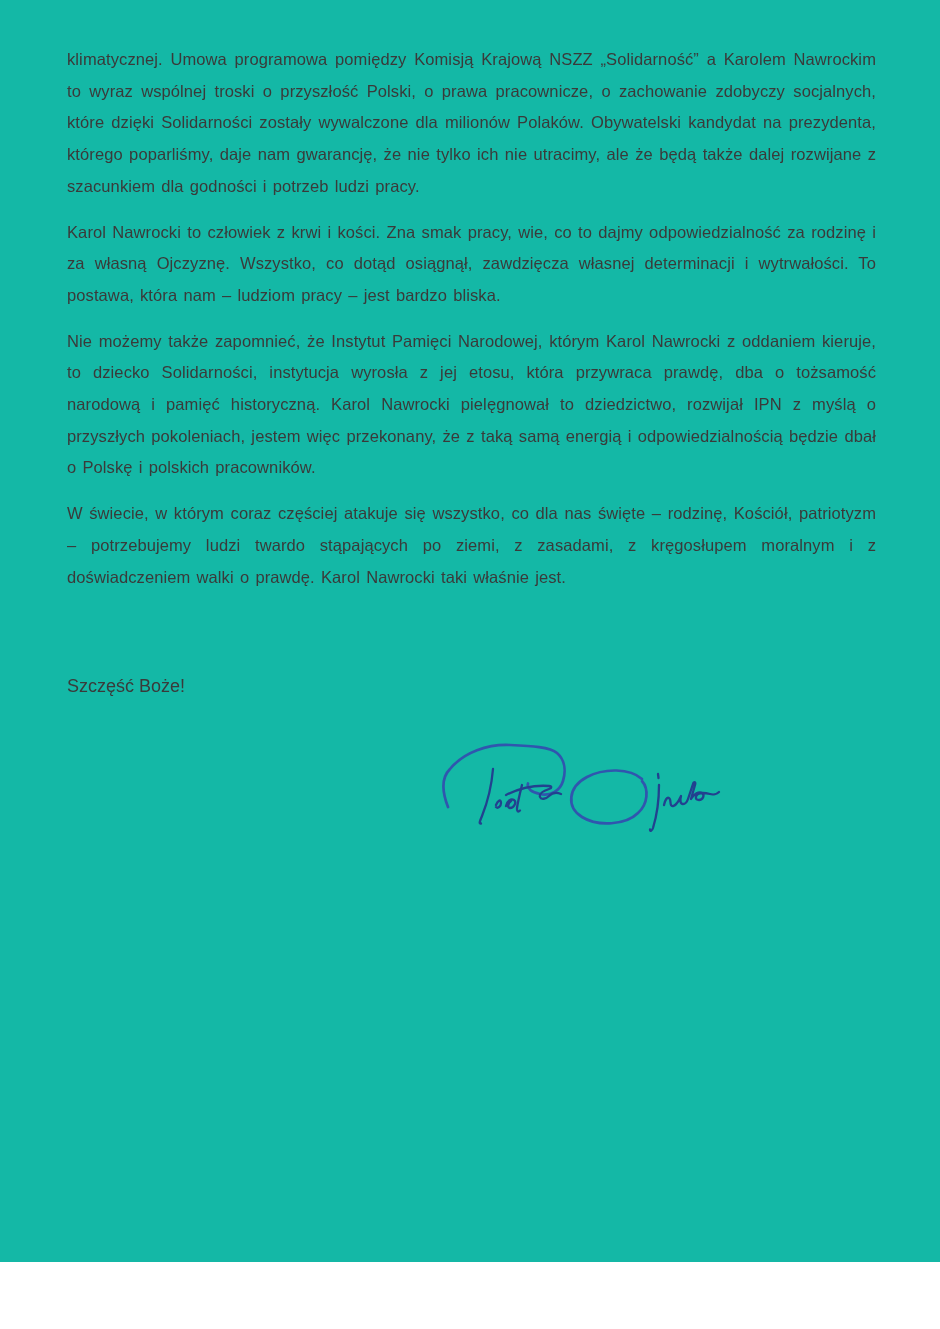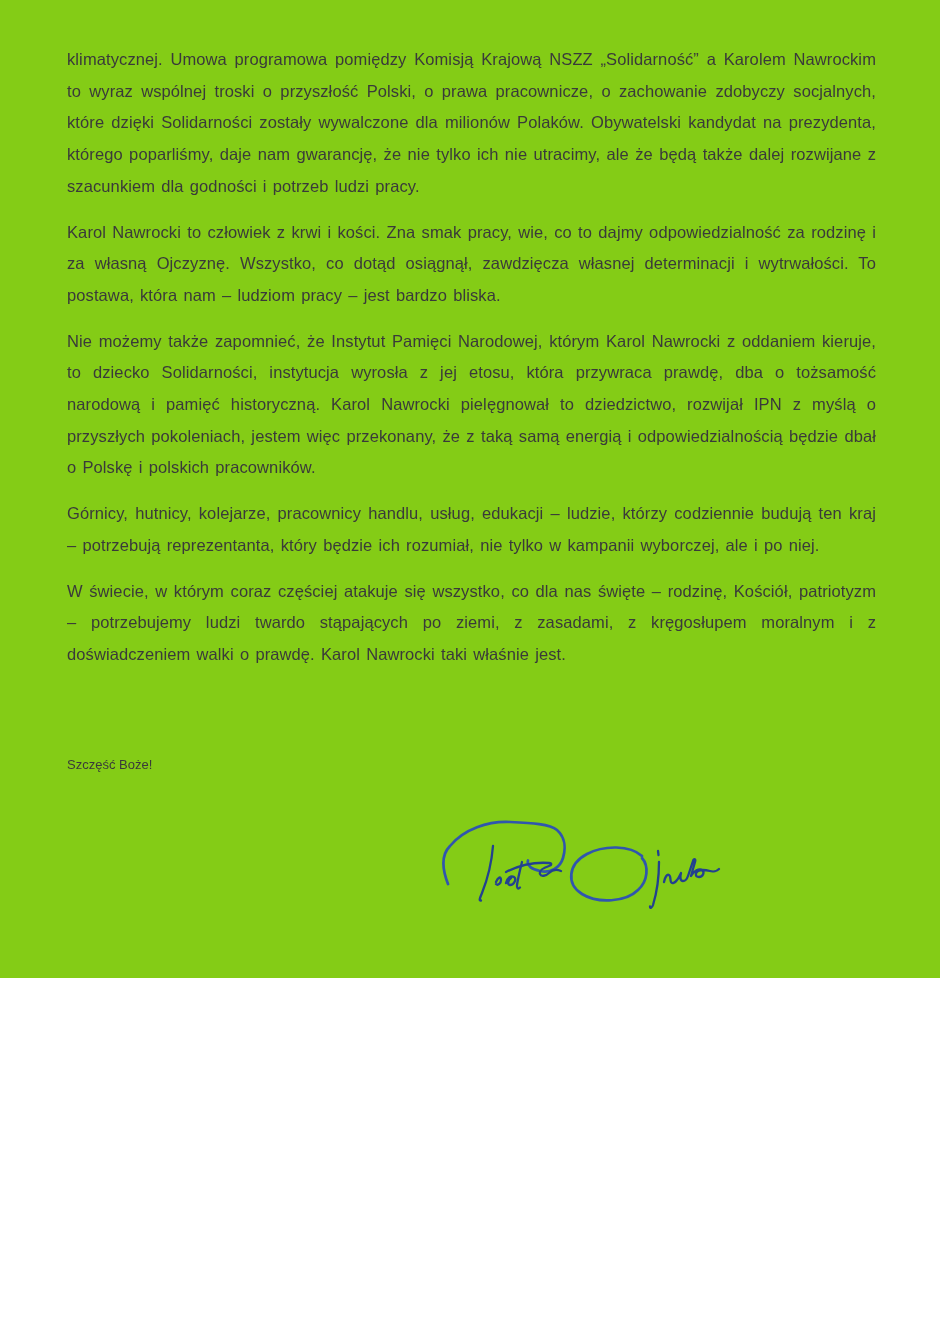--- a/index.html
+++ b/index.html
@@ -3,42 +3,42 @@
 <meta charset="utf-8">
 <style>
   html, body {
     margin: 0;
     padding: 0;
     background: #ffffff;
   }
   .page {
     position: relative;
     width: 940px;
-    height: 978px;
-    background: #84cc16;
+    height: 1262px;
+    background: #14b8a6;
     overflow: hidden;
     font-family: "Liberation Sans", "DejaVu Sans", sans-serif;
   }
   .content {
     padding: 44px 64px 0 67px;
     color: #3a3a3a;
   }
   p.para {
     margin: 0 0 14px 0;
     font-size: 16.5px;
     line-height: 31.7px;
     text-align: justify;
     text-align-last: left;
     letter-spacing: 0.1px;
     word-spacing: 1.5px;
     color: #3a3a3a;
   }
   .closing {
     margin-top: 78px;
-    font-size: 13px;
+    font-size: 18px;
     line-height: 31.7px;
     color: #3a3a3a;
   }
   .signature-wrap {
     margin: 36px 0 0 368px;
     width: 292px;
     height: 112px;
     color: #2b4da4; 
   }
   .signature-wrap svg {
@@ -58,21 +58,20 @@
 </style>
 </head>
 <body>
 
 <div class="page">
   <div class="content">
 
     <p class="para">klimatycznej. Umowa programowa pomiędzy Komisją Krajową NSZZ „Solidarność” a Karolem Nawrockim to wyraz wspólnej troski o przyszłość Polski, o prawa pracownicze, o zachowanie zdobyczy socjalnych, które dzięki Solidarności zostały wywalczone dla milionów Polaków. Obywatelski kandydat na prezydenta, którego poparliśmy, daje nam gwarancję, że nie tylko ich nie utracimy, ale że będą także dalej rozwijane z szacunkiem dla godności i potrzeb ludzi pracy.</p>
     <p class="para">Karol Nawrocki to człowiek z krwi i kości. Zna smak pracy, wie, co to dajmy odpowiedzialność za rodzinę i za własną Ojczyznę. Wszystko, co dotąd osiągnął, zawdzięcza własnej determinacji i wytrwałości. To postawa, która nam – ludziom pracy – jest bardzo bliska.</p>
     <p class="para">Nie możemy także zapomnieć, że Instytut Pamięci Narodowej, którym Karol Nawrocki z oddaniem kieruje, to dziecko Solidarności, instytucja wyrosła z jej etosu, która przywraca prawdę, dba o tożsamość narodową i pamięć historyczną. Karol Nawrocki pielęgnował to dziedzictwo, rozwijał IPN z myślą o przyszłych pokoleniach, jestem więc przekonany, że z taką samą energią i odpowiedzialnością będzie dbał o Polskę i polskich pracowników.</p>
-    <p class="para">Górnicy, hutnicy, kolejarze, pracownicy handlu, usług, edukacji – ludzie, którzy codziennie budują ten kraj – potrzebują reprezentanta, który będzie ich rozumiał, nie tylko w kampanii wyborczej, ale i po niej.</p>
     <p class="para">W świecie, w którym coraz częściej atakuje się wszystko, co dla nas święte – rodzinę, Kościół, patriotyzm – potrzebujemy ludzi twardo stąpających po ziemi, z zasadami, z kręgosłupem moralnym i z doświadczeniem walki o prawdę. Karol Nawrocki taki właśnie jest.</p>
 
     <div class="closing">Szczęść Boże!</div>
 
     <div class="signature-wrap">
       <svg viewBox="0 0 290 112" role="img" aria-label="Piotr Duda">
 
         <path class="sig-stroke flourish" d="M 12,68 C 5,50 6,38 14,30 C 28,13 52,5 74,6 C 96,7 114,8 121,14 C 129,21 130,32 127,42 C 124,52 114,57.5 104,55 C 96,53 90.5,50 92,44.5"></path>
 
         <path class="sig-stroke dark" d="M 57,30 C 56,42 52,62 46,77 C 44,82 42.5,85 45,84.5"></path>

